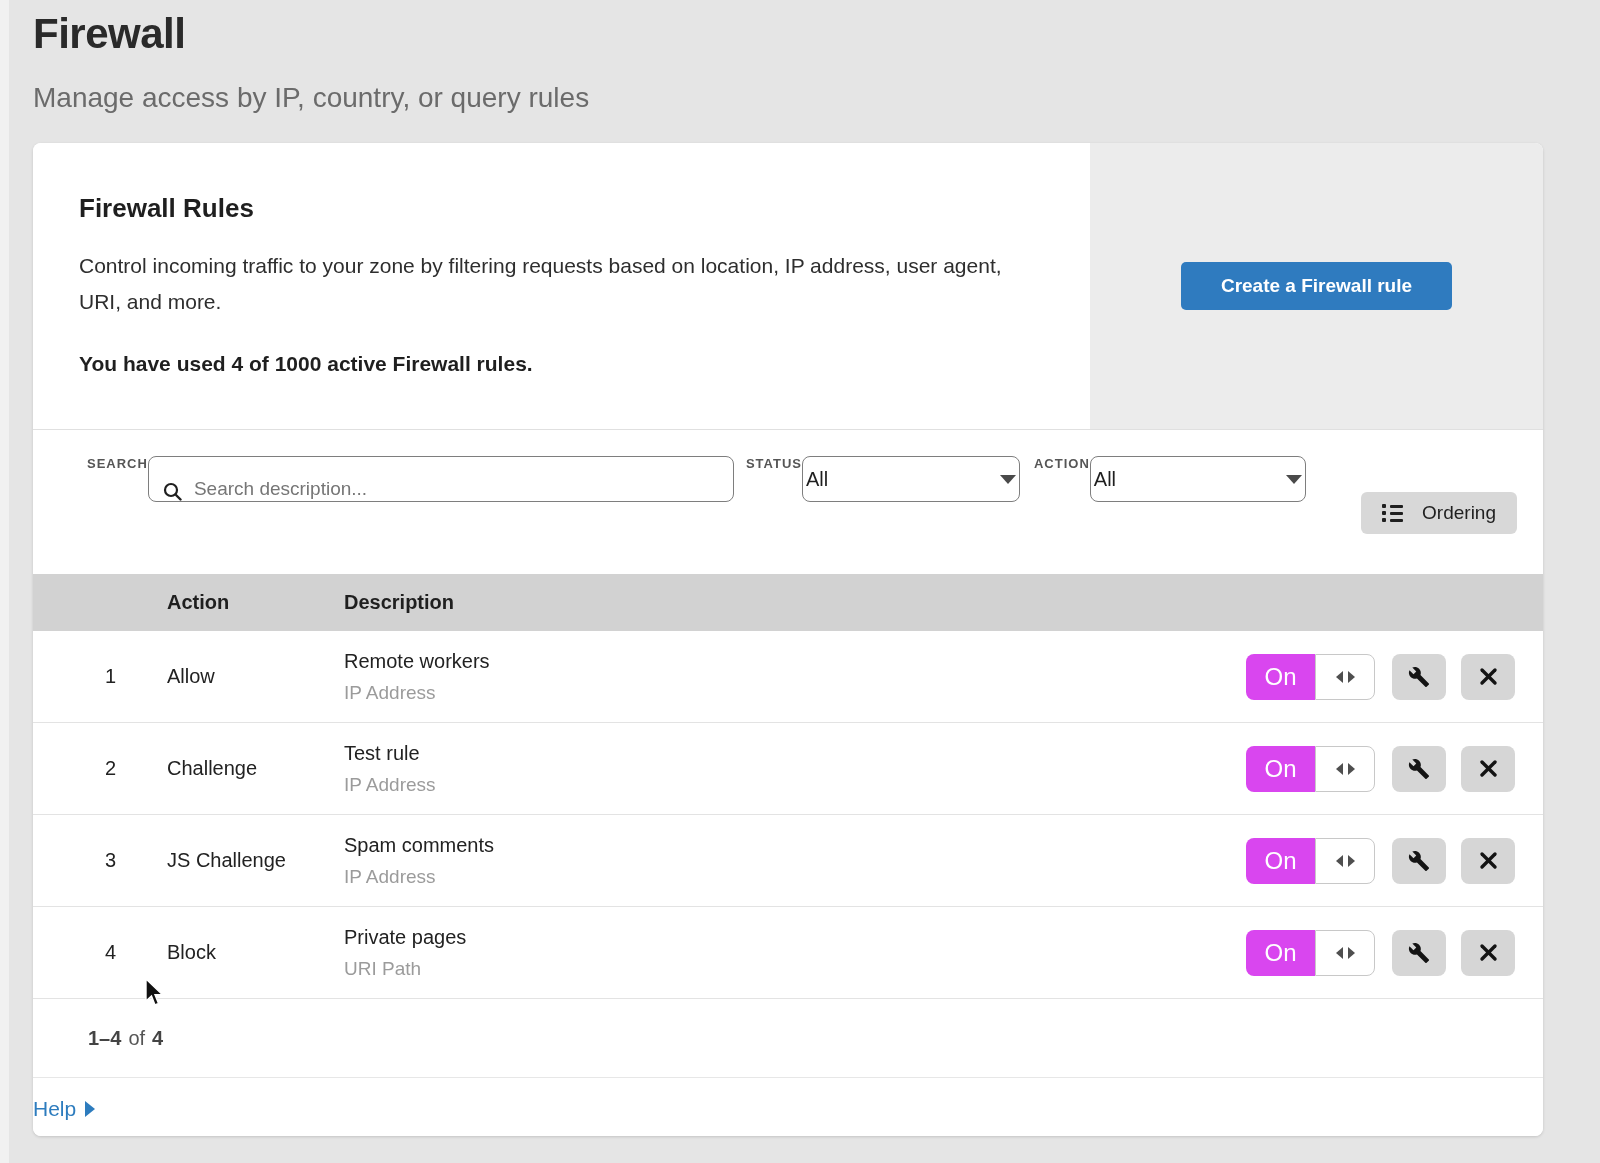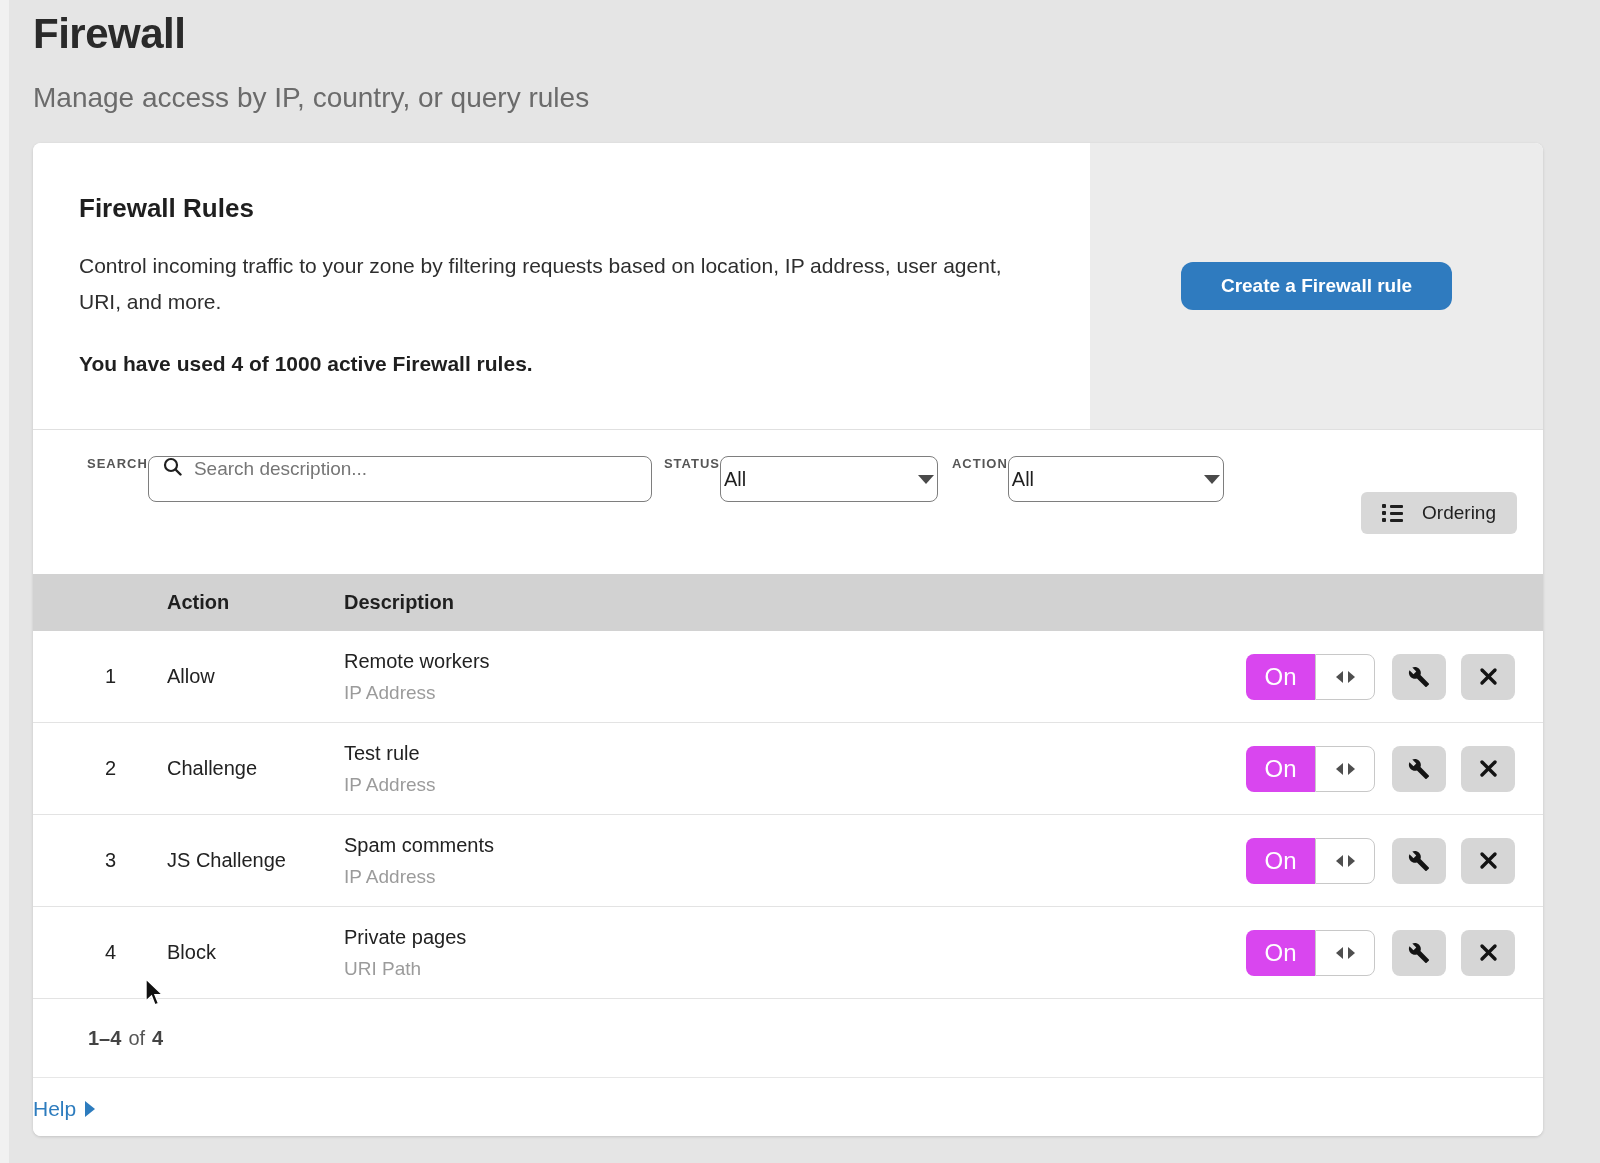--- a/index.html
+++ b/index.html
@@ -28,32 +28,32 @@
   }
 
   
   .card-top { display:flex; height:287px; border-bottom:1px solid #e0e0e0; }
   .card-top-left { flex:1; padding:50px 46px 0 46px; background:#fff; }
   .section-heading { font-size:26px; font-weight:bold; color:#1f1f1f; margin:0; }
   .section-description { font-size:21px; line-height:36px; color:#2e2e2e; margin-top:24px; max-width:960px; }
   .usage-summary { font-size:21px; font-weight:bold; color:#1f1f1f; margin-top:32px; }
   .card-top-right { width:453px; background:#ececec; display:flex; align-items:center; justify-content:center; }
   .create-btn {
-    background:#2f7bbf; color:#ffffff; border:none; border-radius:12px;
+    background:#2f7bbf; color:#ffffff; border:none; border-radius:5px;
     font-size:19px; font-weight:bold; font-family:inherit;
     padding:13px 40px; cursor:pointer;
   }
 
   
   .filters { display:flex; padding:26px 26px 40px 54px; background:#fff; align-items:flex-start; }
   .filter-group { display:flex; flex-direction:row; }
   .filter-label { font-size:13px; font-weight:bold; letter-spacing:1px; color:#565656; margin-bottom:10px; }
   .search-box {
-    width:504px; height:46px; border:1px solid #7e7e7e; border-radius:8px;
-    display:flex; align-items:flex-start; padding:0 14px; background:#fff;
+    width:586px; height:46px; border:1px solid #7e7e7e; border-radius:8px;
+    display:flex; align-items:flex-end; padding:0 14px; background:#fff;
   }
   .search-box input {
     border:none; outline:none; flex:1; font-size:19px; color:#333;
     font-family:inherit; margin-left:10px; background:transparent;
   }
   .search-box input::placeholder { color:#767676; }
   .gap1 { width:12px; } .gap2 { width:14px; }
   .select {
     height:46px; border:1px solid #7e7e7e; border-radius:8px; background:#fff;
     display:flex; align-items:center; justify-content:space-between;

